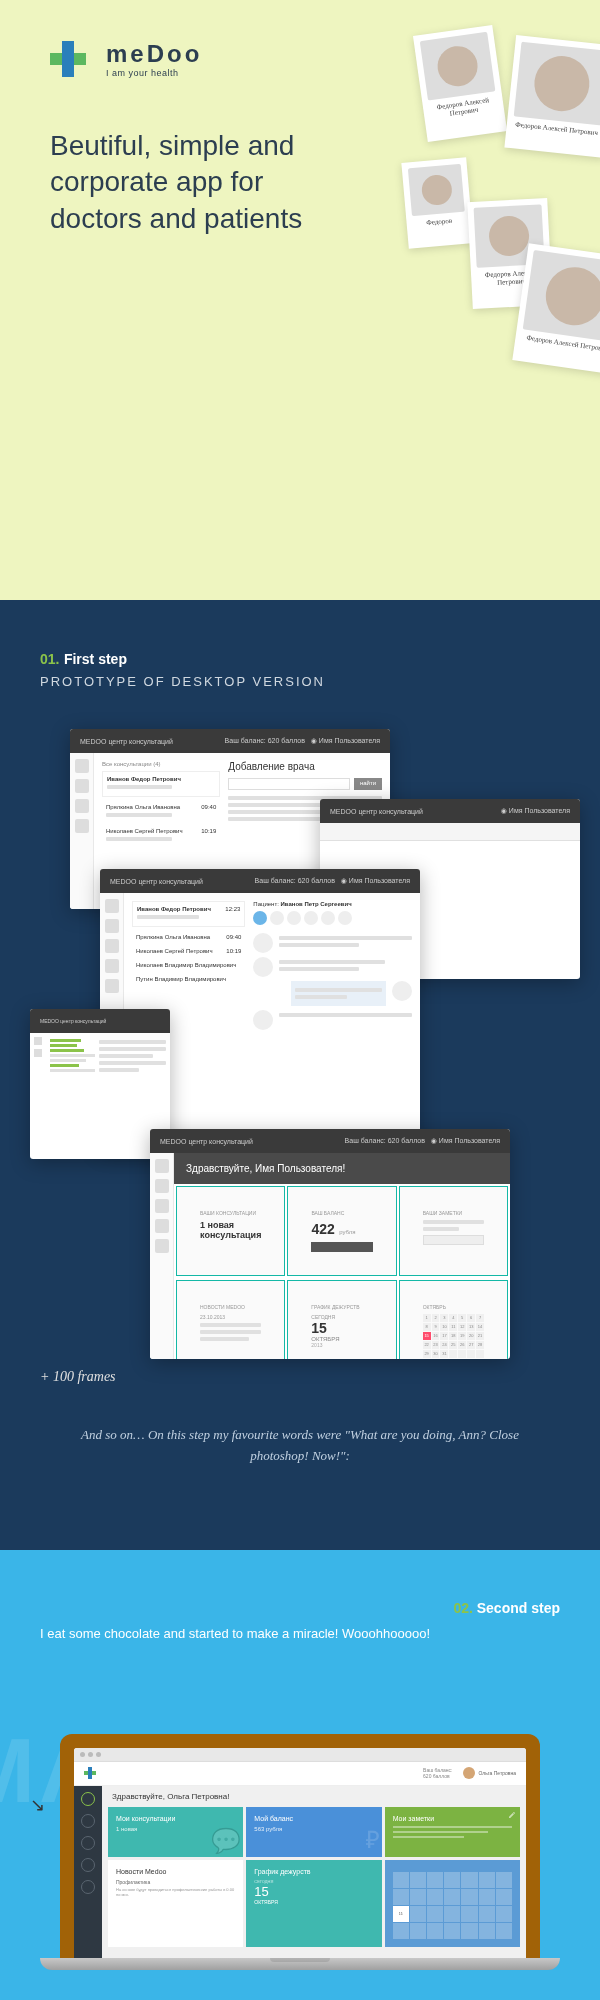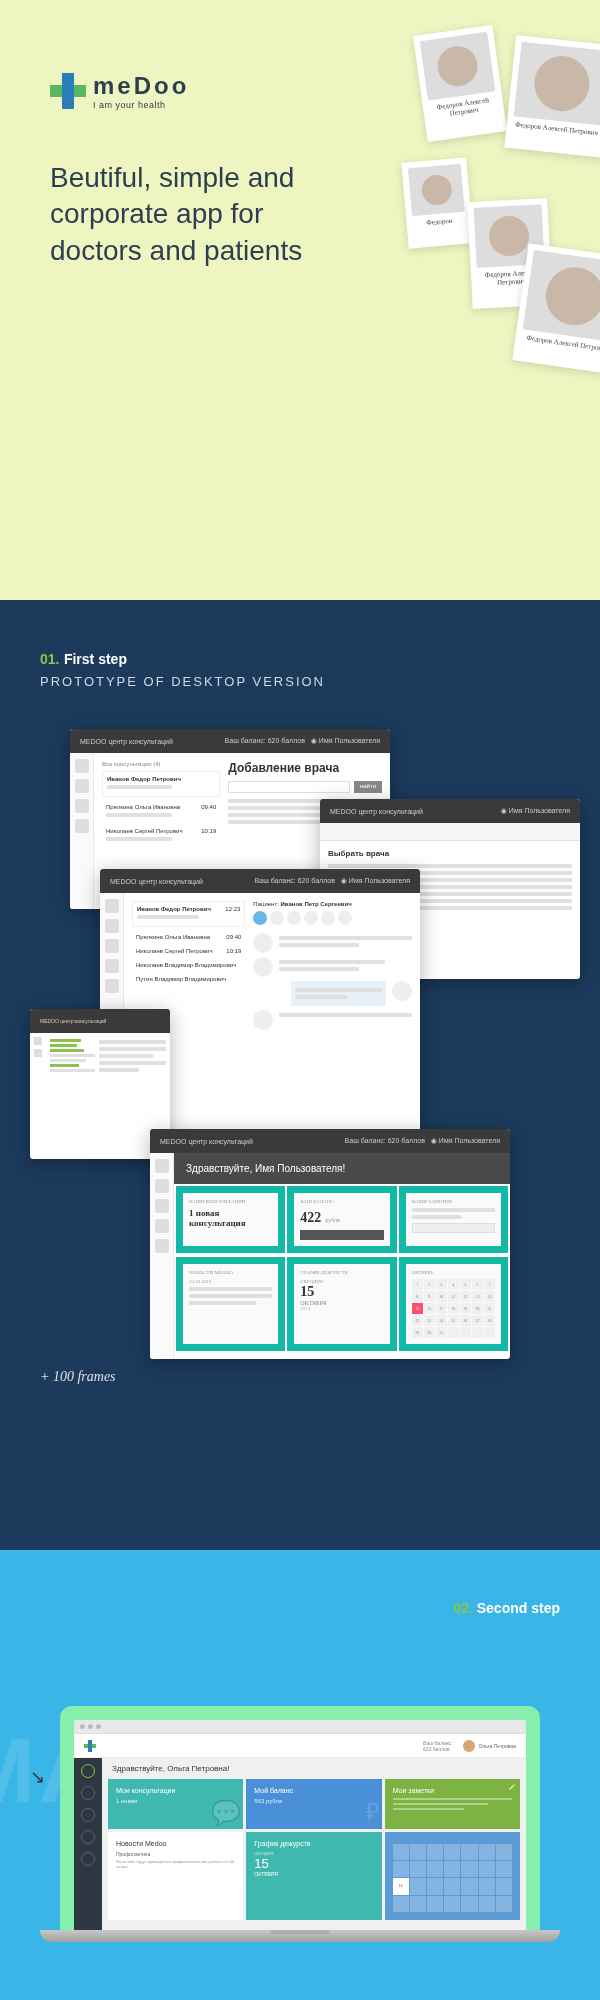--- a/index.html
+++ b/index.html
@@ -1,20 +1,20 @@
 <!DOCTYPE html>
 <html><head>
 <meta charset="utf-8">
 <style>
 * { margin: 0; padding: 0; box-sizing: border-box; }
 body { font-family: -apple-system, Helvetica, Arial, sans-serif; width: 600px; }
 
 
 .hero { background: #eef5c0; padding: 40px 50px 80px; position: relative; overflow: hidden; min-height: 600px; }
-.logo-row { display: flex; align-items: center; gap: 7px; margin-bottom: 50px; margin-top: 32px; }
+.logo-row { display: flex; align-items: center; gap: 20px; margin-bottom: 50px; }
 .logo-mark { width: 36px; height: 36px; position: relative; }
 .logo-mark .h { position: absolute; width: 36px; height: 12px; top: 12px; background: #5cb860; }
 .logo-mark .v { position: absolute; width: 12px; height: 36px; left: 12px; background: #2a7fbb; }
 .brand-text { font-size: 24px; letter-spacing: 3px; color: #2c3e50; font-weight: 600; }
 .tagline-small { font-size: 9px; color: #2c3e50; letter-spacing: 0.5px; }
 .hero-title { font-size: 28px; color: #2c3e50; font-weight: 400; line-height: 1.3; margin-bottom: 20px; max-width: 280px; }
 .hero-sub { font-size: 11px; color: #2c3e50; line-height: 1.5; max-width: 250px; }
 .polaroid { position: absolute; background: #fff; padding: 6px 6px 20px; box-shadow: 0 2px 8px rgba(0,0,0,0.15); width: 80px; }
 .polaroid .pic { width: 100%; height: 60px; background: #ddd; border-radius: 2px; display: flex; align-items: center; justify-content: center; }
 .polaroid .sig { font-family: cursive; font-size: 7px; text-align: center; margin-top: 4px; color: #444; line-height: 1.2; }
@@ -47,34 +47,34 @@
 .pb { top: 70px; right: -20px; width: 260px; height: 180px; }
 .pc { top: 140px; left: 60px; width: 320px; height: 280px; }
 .pd { top: 280px; left: -10px; width: 140px; height: 150px; }
 .pe { top: 400px; left: 110px; width: 360px; height: 230px; }
 .frames-note { font-family: Georgia, serif; font-style: italic; font-size: 14px; color: #e0e0e0; margin-top: 20px; }
 .closing-note { font-family: Georgia, serif; font-style: italic; font-size: 13px; color: #c0d0e0; text-align: center; margin-top: 40px; line-height: 1.6; padding: 0 30px; }
 
 
 .dash-greeting { background: #4a4a4a; color: #fff; padding: 10px 12px; font-size: 10px; margin-left: 24px; }
 .dash-row { display: flex; gap: 2px; padding: 2px 2px 2px 26px; }
-.dash-card { flex: 1; background: #fafafa; padding: 6px; border: 7px solid #14b8a6; font-family: Liberation Serif, serif; }
+.dash-card { flex: 1; background: #fafafa; padding: 23px; border: 1px solid #14b8a6; }
 .dash-card .lbl { font-size: 5px; color: #999; margin-bottom: 4px; }
 .dash-card .val { font-size: 9px; color: #333; font-weight: 600; }
 .dash-card .big { font-size: 14px; }
 .dash-card .unit { font-size: 6px; color: #999; }
 .mini-cal { display: grid; grid-template-columns: repeat(7, 1fr); gap: 1px; }
 .mini-cal div { width: 100%; aspect-ratio: 1; background: #f0f0f0; font-size: 4px; display: flex; align-items: center; justify-content: center; color: #888; }
 .mini-cal .hl { background: #ff4d6d; color: #fff; }
 
 
 .step2 { background: #3ab5e8; padding: 50px 40px 0; color: #fff; position: relative; overflow: hidden; min-height: 450px; }
 .big-bg-text { position: absolute; font-size: 90px; font-weight: 700; color: rgba(255,255,255,0.12); letter-spacing: 4px; top: 170px; left: -40px; white-space: nowrap; }
 .laptop { position: relative; margin: 90px auto 0; width: 480px; }
-.laptop-screen { background: #86efac; border-radius: 12px 12px 0 0; padding: 14px 14px 0; }
+.laptop-screen { background: #a16207; border-radius: 12px 12px 0 0; padding: 14px 14px 0; }
 .laptop-inner { background: #fff; border-radius: 3px 3px 0 0; height: 210px; overflow: hidden; }
 .browser-bar { height: 14px; background: #e8e8e8; border-bottom: 1px solid #ddd; display: flex; align-items: center; padding: 0 6px; gap: 3px; }
 .browser-bar .dot { width: 5px; height: 5px; border-radius: 50%; background: #bbb; }
 .app-header { height: 24px; display: flex; align-items: center; justify-content: space-between; padding: 0 10px; border-bottom: 1px solid #eee; }
 .mini-logo { display: flex; align-items: center; gap: 4px; }
 .mini-cross { width: 12px; height: 12px; position: relative; }
 .mini-cross::before { content: ''; position: absolute; width: 12px; height: 4px; top: 4px; background: #5cb860; }
 .mini-cross::after { content: ''; position: absolute; width: 4px; height: 12px; left: 4px; background: #2a7fbb; }
 .app-body { display: flex; height: calc(100% - 38px); }
 .app-sidebar { width: 28px; background: #2e3842; display: flex; flex-direction: column; align-items: center; padding-top: 6px; gap: 8px; }
@@ -179,50 +179,40 @@
         </div>
       <div class="proto-body" style="margin-left:24px">
         <div style="display:flex;gap:8px">
           <div style="flex:1">
             <div style="font-size:6px;color:#888;margin-bottom:4px">Все консультации (4)</div>
             <div style="border:1px solid #eee;padding:4px;margin-bottom:3px"><b>Иванов Федор Петрович</b><div class="line short"></div></div>
             <div style="padding:4px"><span>Прялкина Ольга Ивановна</span><span style="float:right">09:40</span><div class="line short"></div></div>
             <div style="padding:4px"><span>Николаев Сергей Петрович</span><span style="float:right">10:19</span><div class="line short"></div></div>
           </div>
           <div style="flex:1.3">
-            <div style="font-size:12px;font-weight:700;margin-bottom:6px">Добавление врача</div>
+            <div style="font-size:10px;font-weight:400;margin-bottom:6px">Добавление врача</div>
             <div style="display:flex;gap:4px;margin-bottom:6px">
                 <div style="flex:1;height:12px;border:1px solid #ddd"></div>
                 <div style="background:#888;color:#fff;padding:2px 6px;font-size:6px">найти</div>
               </div>
             <div class="line"></div>
               <div class="line med"></div>
               <div class="line"></div>
               <div class="line med"></div>
           </div>
         </div>
       </div>
     </div>
 
     <div class="proto pb">
       <div class="proto-header">
           <span>MEDOO центр консультаций</span>
           <span>◉ <span>Имя Пользователя</span></span>
         </div>
       <div class="proto-subheader"></div>
-      <div class="proto-body">
-        <div style="font-size:8px;font-weight:600;margin-bottom:6px">Выбрать врача</div>
-        <div class="line"></div>
-          <div class="line"></div>
-          <div class="line"></div>
-          <div class="line"></div>
-          <div class="line"></div>
-          <div class="line"></div>
-          <div class="line"></div>
-      </div>
     </div>
 
     <div class="proto pc">
       <div class="proto-header">
           <span>MEDOO центр консультаций</span>
           <span><span>Ваш баланс:</span> <span>620 баллов</span> &nbsp; ◉ <span>Имя Пользователя</span></span>
         </div>
       <div class="proto-sidebar">
           <div class="si"></div>
           <div class="si"></div>
@@ -394,27 +384,29 @@
               <div></div>
               <div></div>
               <div></div>
           </div>
         </div>
       </div>
     </div>
   </div>
 
   <div class="frames-note">+ 100 frames</div>
+  <div class="closing-note">And so on… On this step my favourite words were "What are you doing, Ann? Close photoshop! Now!":</div>
 </section>
 
 <section class="step2">
   <div class="step2-title">
     <span class="step-num">02.</span>
     <span style="font-weight:600">Second step</span>
   </div>
+  <div class="step2-desc">I eat some chocolate and started to make a miracle! Wooohhooooo!</div>
   <div class="big-bg-text">MAIN PAGE</div>
 
   <div class="laptop">
     <div class="arrow-hint">↘</div>
     <div class="laptop-screen">
       <div class="laptop-inner">
         <div class="browser-bar">
             <div class="dot"></div>
             <div class="dot"></div>
             <div class="dot"></div>

